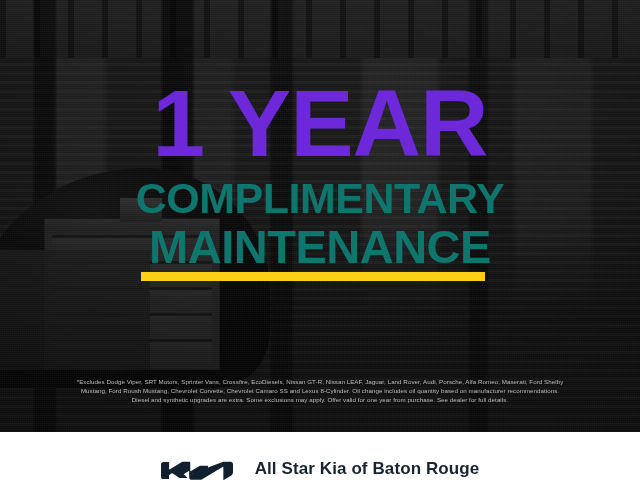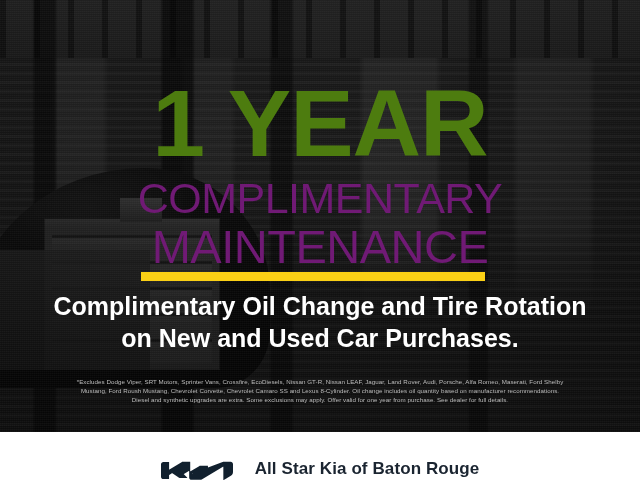--- a/index.html
+++ b/index.html
@@ -146,27 +146,27 @@
     z-index:5;
     text-align:center;
   }
 
   .headline-year {
     position:absolute; left:0; right:0; top:76px;
     font-size:95px;
     font-weight:bold;
     line-height:1;
     letter-spacing:-1px;
-    color:#4d7c0f;
+    color:#6d28d9;
   }
 
   .headline-sub {
     position:absolute; left:0; right:0; top:178px;
-    color:#701a75;
-    font-weight:normal;
+    color:#0f766e;
+    font-weight:bold;
     line-height:.95;
     letter-spacing:-.5px;
     text-align:center;
   }
   .headline-sub .l1 { display:block; font-size:43px; }
   .headline-sub .l2 { display:block; font-size:47px; margin-top:6px; }
 
   .divider {
     position:absolute; left:141px; top:272px;
     width:344px; height:9px;
@@ -235,24 +235,20 @@
 
     <div class="headline-year">1 YEAR</div>
 
     <div class="headline-sub">
       <span class="l1">COMPLIMENTARY</span>
       <span class="l2">MAINTENANCE</span>
     </div>
 
     <div class="divider"></div>
 
-    <div class="subcopy">
-      <span class="l1">Complimentary Oil Change and Tire Rotation</span>
-      <span class="l2">on New and Used Car Purchases.</span>
-    </div>
 
     <div class="disclaimer">
       <span>*Excludes Dodge Viper, SRT Motors, Sprinter Vans, Crossfire, EcoDiesels, Nissan GT-R, Nissan LEAF, Jaguar, Land Rover, Audi, Porsche, Alfa Romeo, Maserati, Ford Shelby</span>
       <span>Mustang, Ford Roush Mustang, Chevrolet Corvette, Chevrolet Camaro SS and Lexus 8-Cylinder. Oil change includes oil quantity based on manufacturer recommendations.</span>
       <span>Diesel and synthetic upgrades are extra. Some exclusions may apply. Offer valid for one year from purchase. See dealer for full details.</span>
     </div>
 
   </div>
 
   <div class="footer">

